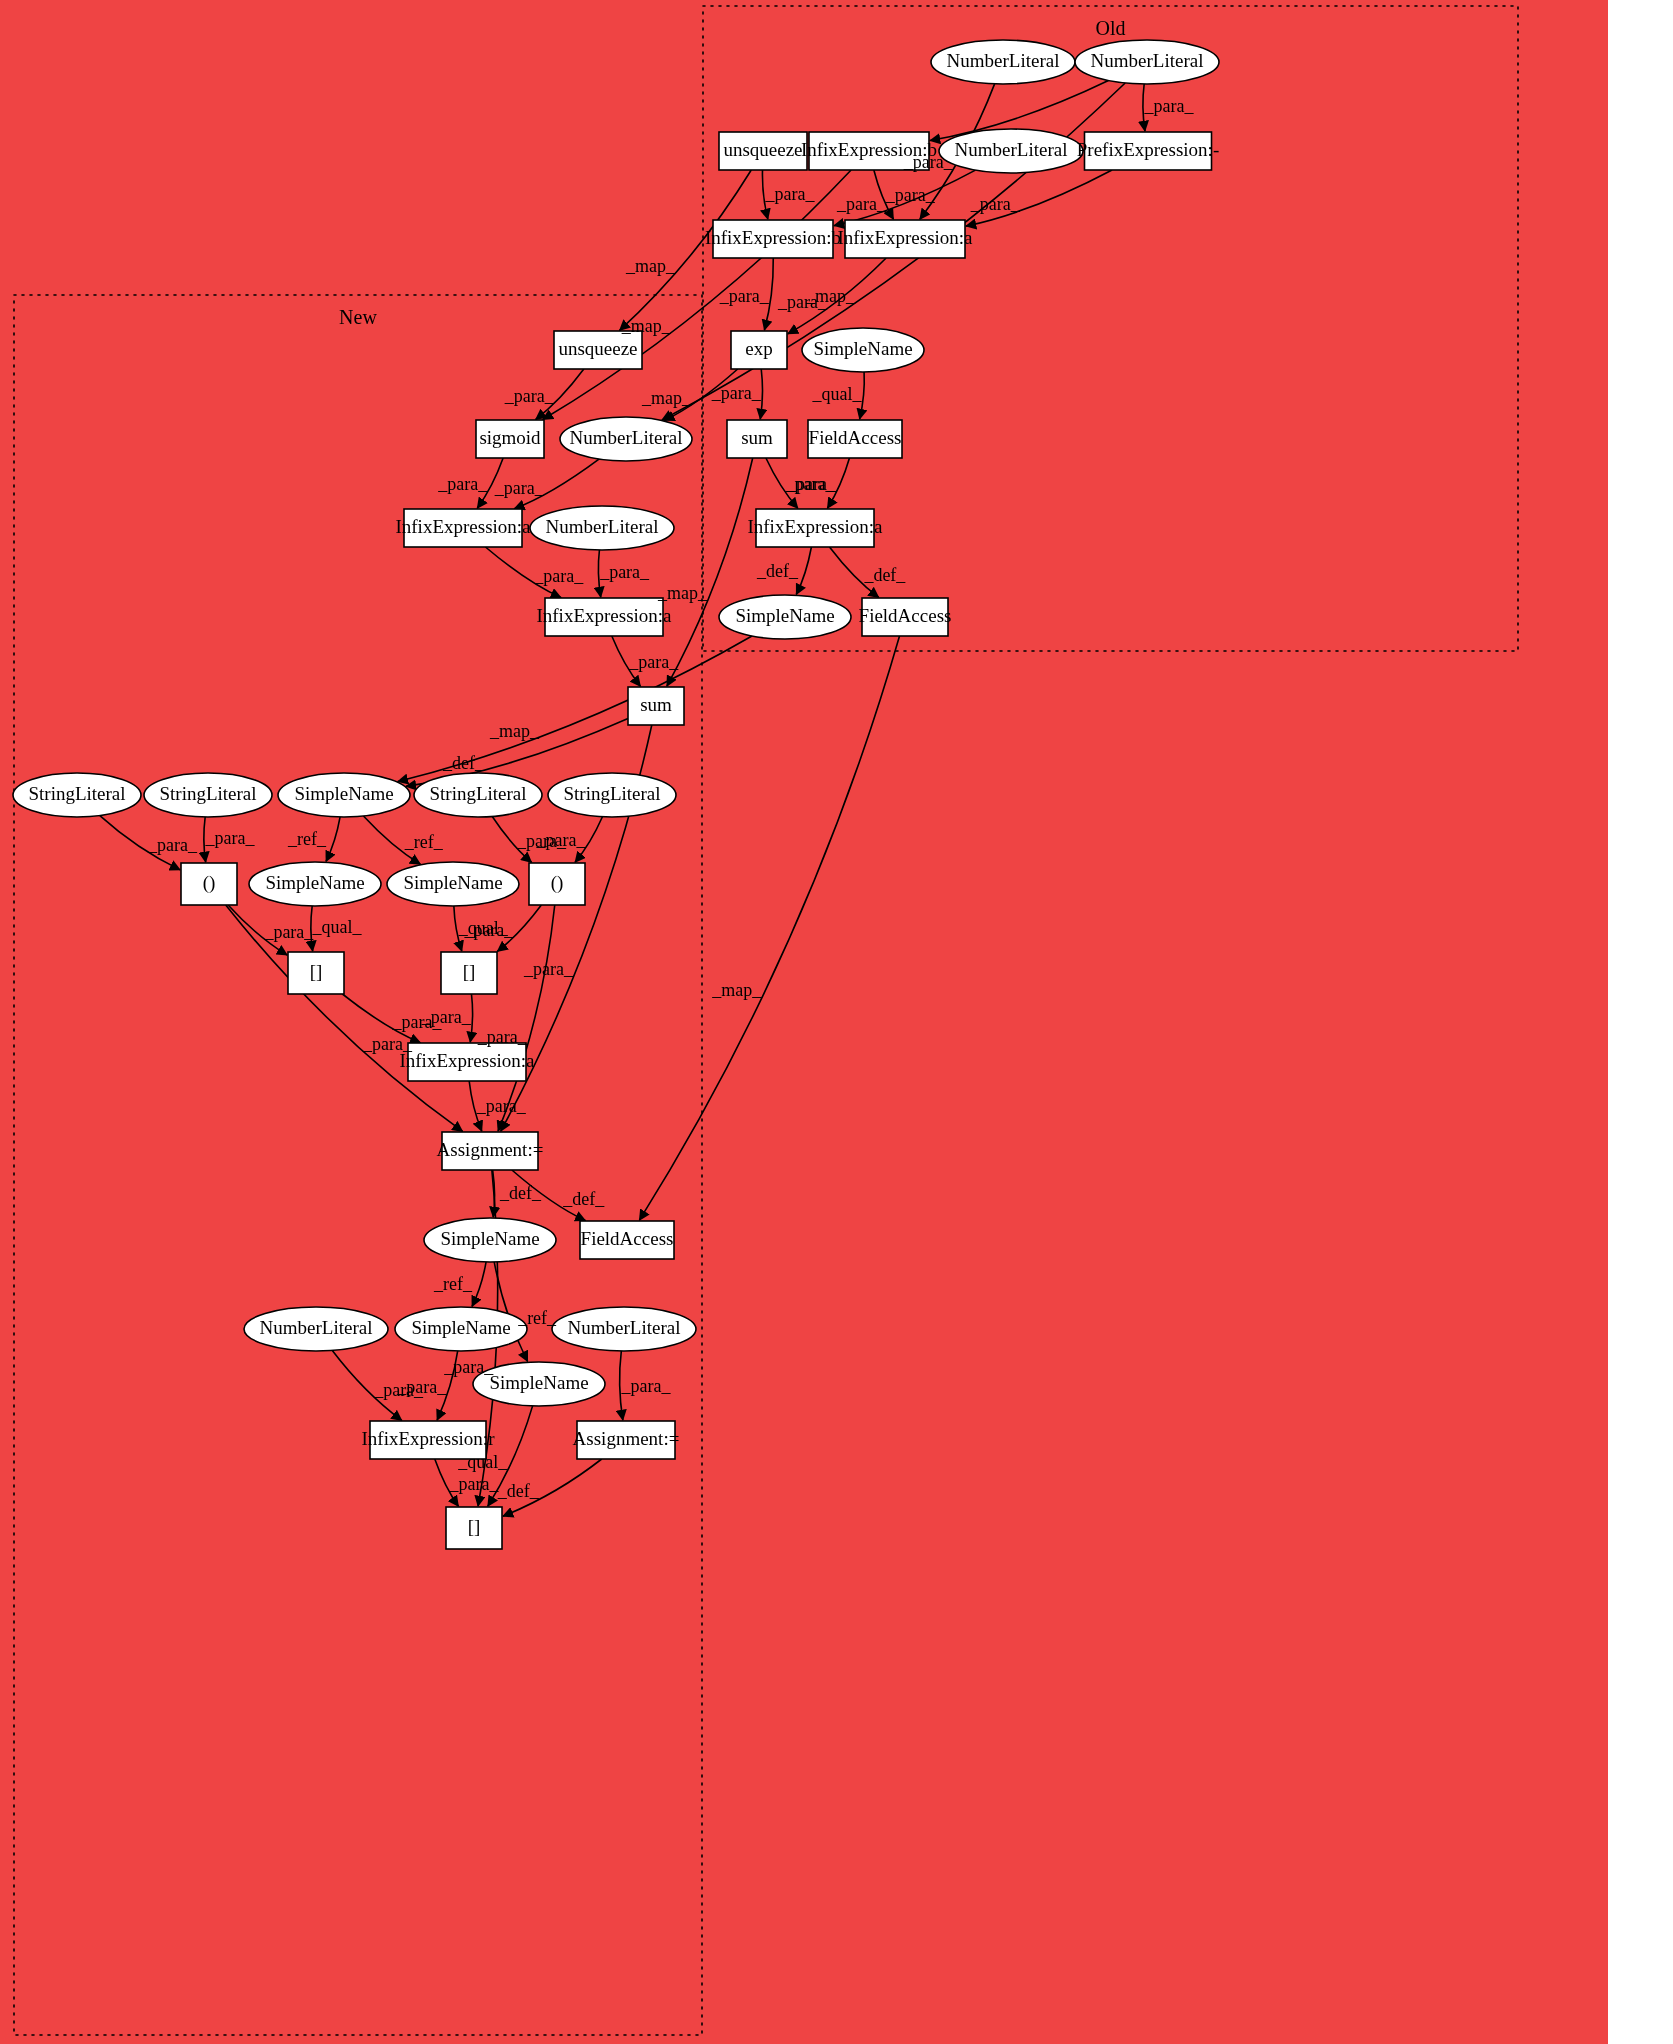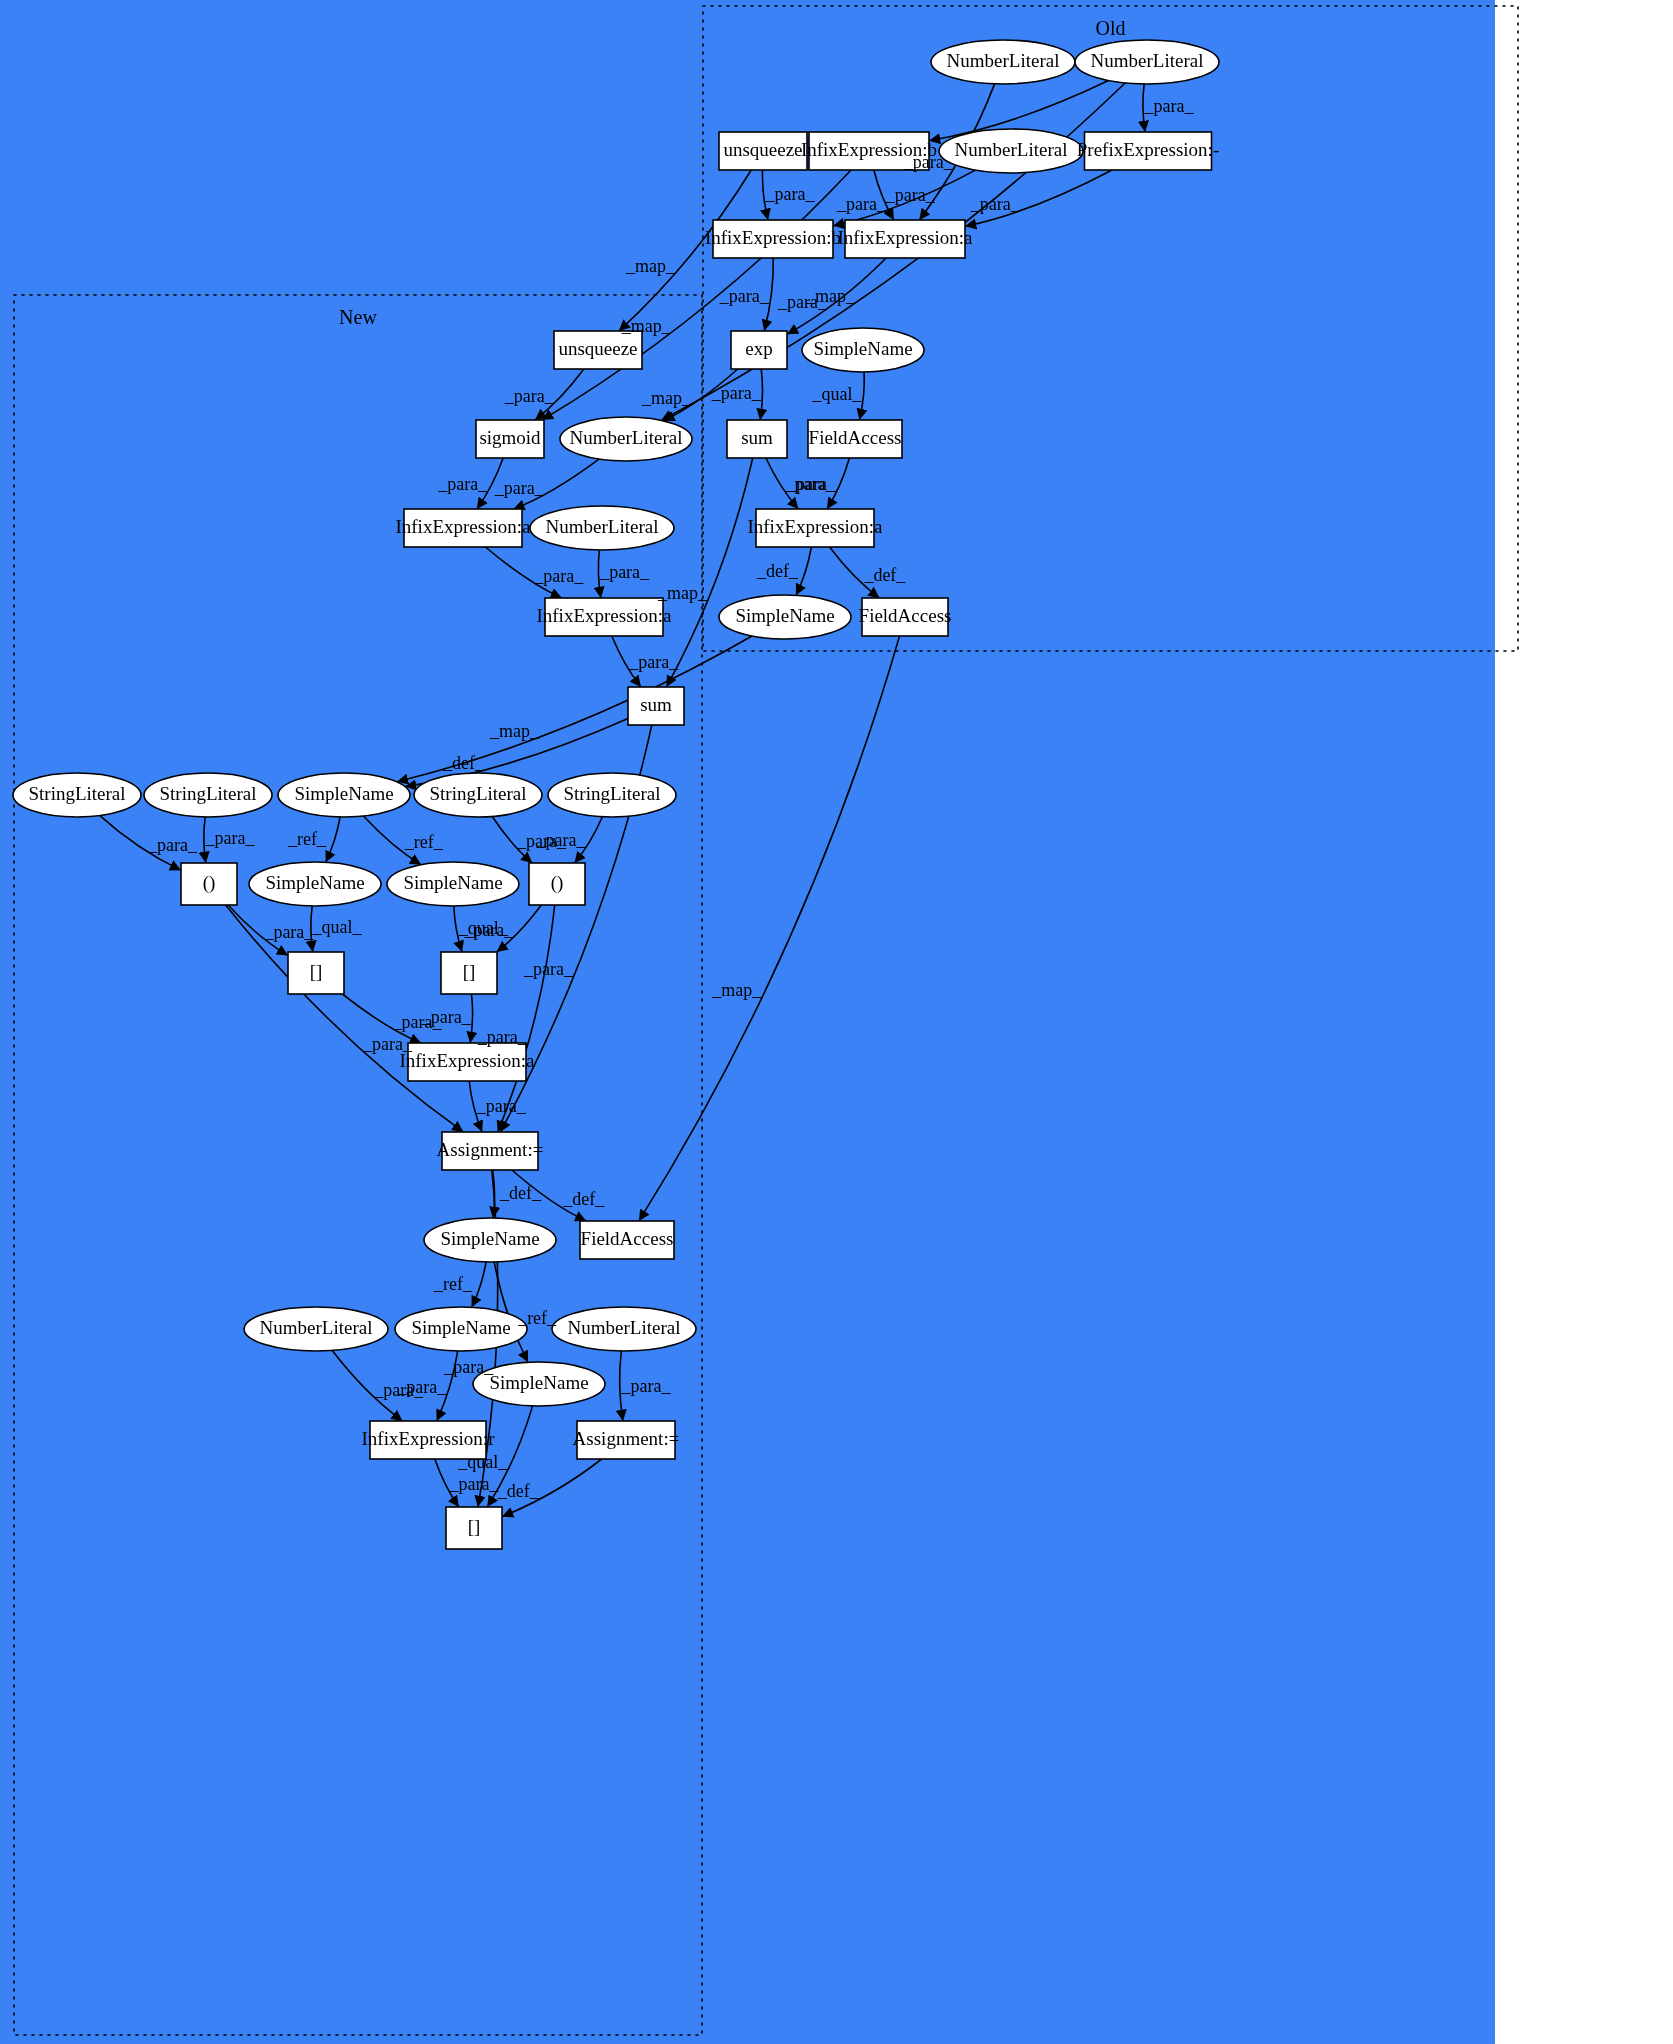--- a/index.html
+++ b/index.html
@@ -1,16 +1,16 @@
 <!DOCTYPE html>
 <html><head>
 <meta charset="utf-8">
 <style>
   html,body{margin:0;padding:0;background:#ffffff;}
-  #root{position:relative;width:1495px;height:2044px;background:#3b82f6;
+  #root{position:relative;width:1608px;height:2044px;background:#ef4444;
         font-family:"Liberation Serif","DejaVu Serif",serif;}
   svg{position:absolute;left:0;top:0;width:1673px;height:2044px;}
   .node-box{fill:#ffffff;stroke:#000000;stroke-width:1.6;}
   .node-ell{fill:#ffffff;stroke:#000000;stroke-width:1.6;}
   .node-label{font-family:"Liberation Serif","DejaVu Serif",serif;font-size:19px;fill:#000;text-anchor:middle;dominant-baseline:middle;}
   .edge{fill:none;stroke:#000000;stroke-width:1.6;}
   .edge-label{font-family:"Liberation Serif","DejaVu Serif",serif;font-size:18px;fill:#000;text-anchor:middle;dominant-baseline:middle;}
   .cluster{fill:none;stroke:#000000;stroke-width:1.6;stroke-dasharray:2 6;stroke-linecap:round;}
   .cluster-label{font-family:"Liberation Serif","DejaVu Serif",serif;font-size:20px;fill:#000;text-anchor:middle;dominant-baseline:middle;}
 </style>

